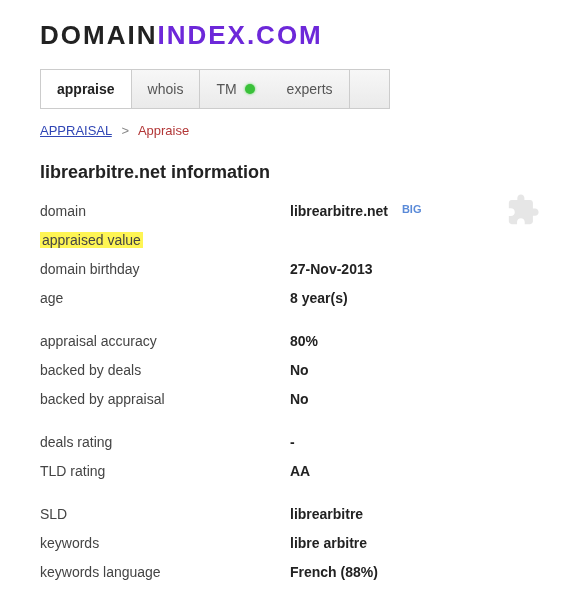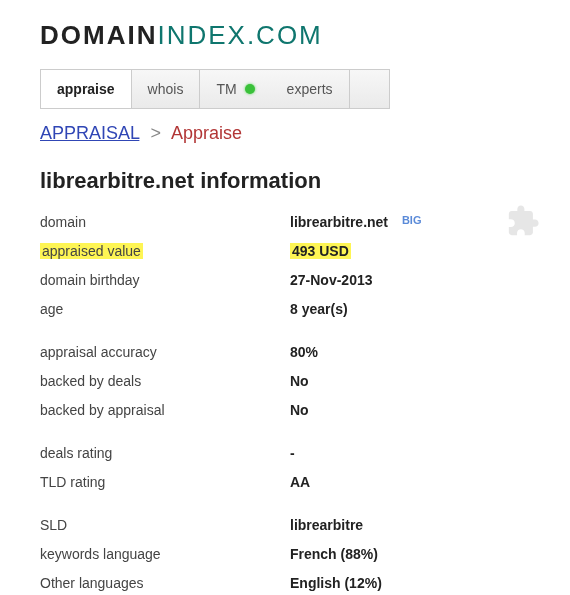--- a/index.html
+++ b/index.html
@@ -12,21 +12,21 @@
       padding: 20px 40px;
     }
     .logo {
       font-family: 'Century Gothic', 'Futura', Arial, sans-serif;
       font-size: 26px;
       letter-spacing: 2px;
       color: #444;
       margin-bottom: 18px;
     }
     .logo .bold { font-weight: 700; color: #222; }
-    .logo .thin { font-weight: 400; color: #0f766e; }
+    .logo .thin { font-weight: 700; color: #6d28d9; }
     .tabs {
       display: flex;
       border: 1px solid #ccc;
       background: linear-gradient(#f7f7f7, #eaeaea);
       height: 40px;
       width: 350px;
       margin-bottom: 14px;
     }
     .tab {
       padding: 0 16px;
@@ -44,31 +44,31 @@
     }
     .tab.tm { border-right: none; }
     .green-dot {
       width: 10px; height: 10px;
       background: #3ac13a;
       border-radius: 50%;
       margin-left: 8px;
       box-shadow: 0 0 3px rgba(0,200,0,0.6);
     }
     .breadcrumb {
-      font-size: 18px;
+      font-size: 13px;
       margin-bottom: 24px;
     }
     .breadcrumb a {
       color: #3046b5;
       text-decoration: underline;
     }
     .breadcrumb .sep { color: #888; margin: 0 6px; }
     .breadcrumb .current { color: #b23636; }
     h2.page-title {
-      font-size: 22px;
+      font-size: 18px;
       font-weight: bold;
       margin-bottom: 14px;
       color: #222;
     }
     .info-table {
       width: 100%;
     }
     .row {
       display: flex;
       padding: 4px 0;
@@ -141,21 +141,20 @@
     </div>
     <span class="puzzle-icon">
       <svg width="34" height="34" viewBox="0 0 24 24" fill="#e6e6e6">
         <path d="M20.5 11H19V7c0-1.1-.9-2-2-2h-4V3.5C13 2.12 11.88 1 10.5 1S8 2.12 8 3.5V5H4c-1.1 0-2 .9-2 2v3.8h1.5c1.49 0 2.7 1.21 2.7 2.7s-1.21 2.7-2.7 2.7H2V20c0 1.1.9 2 2 2h3.8v-1.5c0-1.49 1.21-2.7 2.7-2.7s2.7 1.21 2.7 2.7V22H17c1.1 0 2-.9 2-2v-4h1.5c1.38 0 2.5-1.12 2.5-2.5S21.88 11 20.5 11z"></path>
       </svg>
     </span>
   </div>
 
   <div class="row">
     <div class="label"><span class="highlight">appraised value</span></div>
-    <div class="value"><span class="highlight">493 USD</span></div>
   </div>
 
   <div class="row">
     <div class="label">domain birthday</div>
     <div class="value">27-Nov-2013</div>
   </div>
 
   <div class="row">
     <div class="label">age</div>
     <div class="value">8 year(s)</div>
@@ -190,20 +189,24 @@
     <div class="value">AA</div>
   </div>
 
   <div class="row spacer"></div>
 
   <div class="row">
     <div class="label">SLD</div>
     <div class="value">librearbitre</div>
   </div>
 
+  <div class="row">
+    <div class="label">keywords</div>
+    <div class="value">libre arbitre</div>
+  </div>
 
   <div class="row">
     <div class="label">keywords language</div>
     <div class="value">French (88%)</div>
   </div>
 
   <div class="row">
     <div class="label">Other languages</div>
     <div class="value">English (12%)</div>
   </div>

